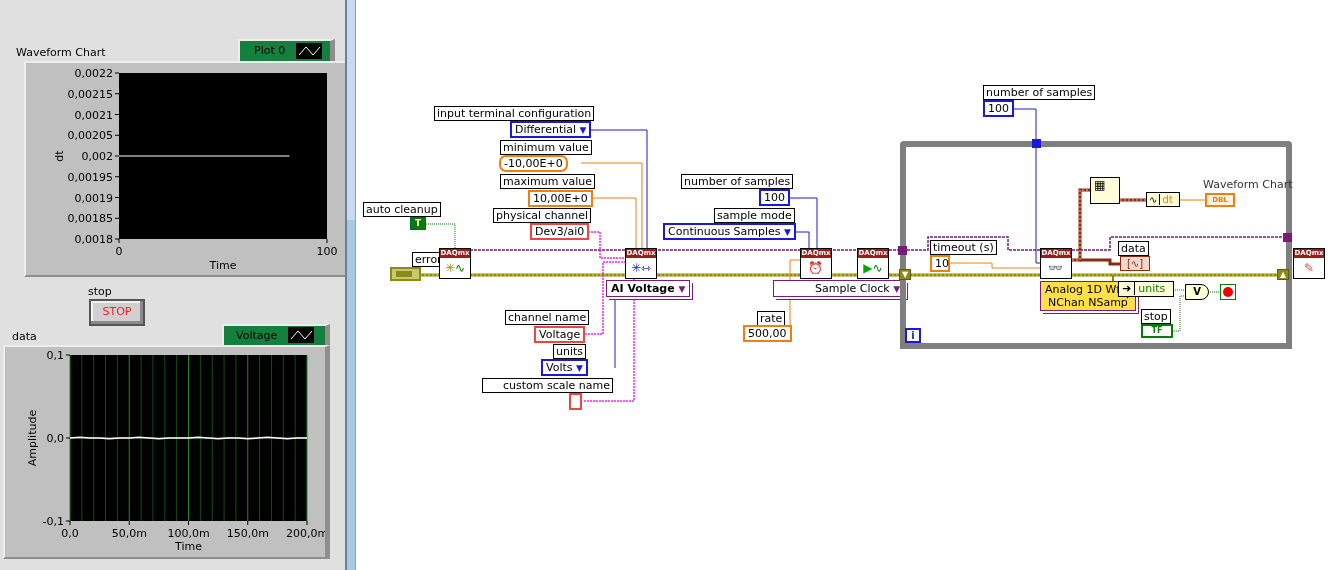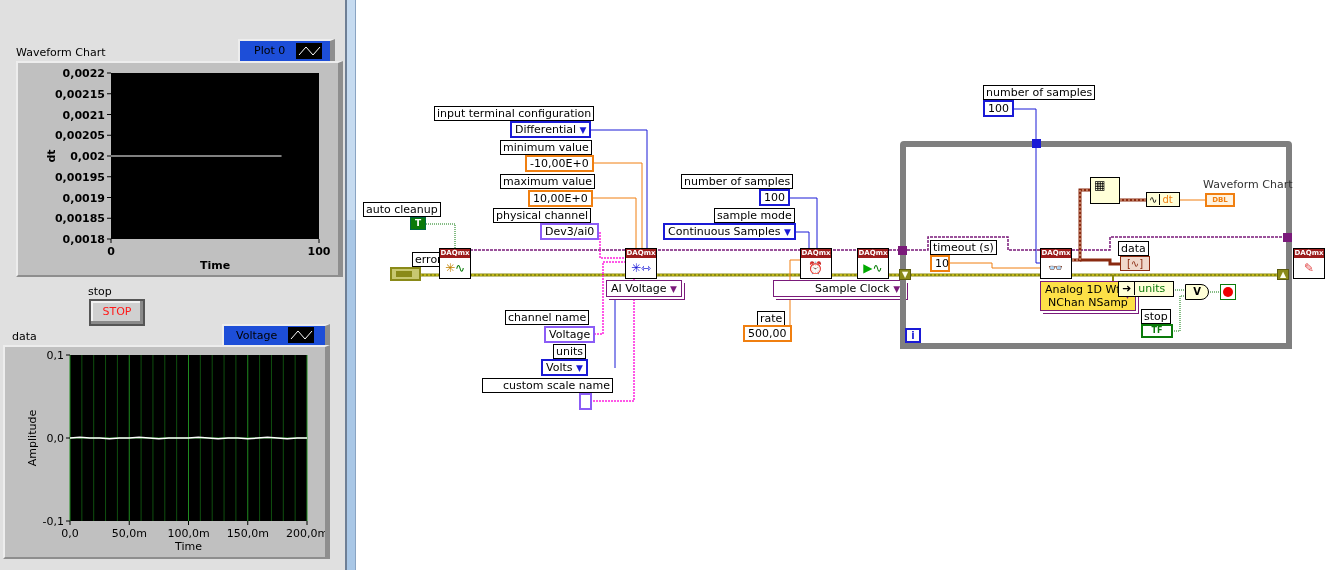--- a/index.html
+++ b/index.html
@@ -3,29 +3,29 @@
 <meta charset="utf-8">
 <style>
   * { box-sizing: border-box; }
   body { margin:0; width:1340px; height:570px; overflow:hidden; background:#fff; font-family:"DejaVu Sans", sans-serif; font-size:11px; position:relative; }
   .fp { position:absolute; left:0; top:0; width:345px; height:570px; background:#e0e0e0; }
   .split { position:absolute; left:345px; top:0; width:11px; height:570px; background:#a9c7e6; border-left:2px solid #6e7f95; border-right:1px solid #8aa4c2; }
   .split .lt { position:absolute; left:0; top:0; width:100%; height:220px; background:#c6dbf0; }
   .bd { position:absolute; left:356px; top:0; width:984px; height:570px; background:#fff; }
   .lbl { position:absolute; font-size:11px; color:#000; white-space:nowrap; }
   .chartbox { position:absolute; background:#c0c0c0; border-right:5px solid #8e8e8e; border-bottom:2px solid #8e8e8e; border-left:2px solid #ededed; border-top:2px solid #ededed; }
-  .legend { position:absolute; background:#1d4ed8; border-right:5px solid #8e8e8e; border-top:2px solid #ededed; border-left:2px solid #ededed; font-size:11px; }
+  .legend { position:absolute; background:#15803d; border-right:5px solid #8e8e8e; border-top:2px solid #ededed; border-left:2px solid #ededed; font-size:11px; }
   .legend .sw { position:absolute; top:2px; width:26px; height:16px; background:#000; }
   .stopbtn { position:absolute; left:89px; top:299px; width:56px; height:27px; background:#d0d0d0; border:2px solid #555; box-shadow: inset -3px -3px 0 #8a8a8a, inset 2px 2px 0 #f2f2f2; color:#ff1a1a; font-size:11px; text-align:center; line-height:22px; }
   
   .tl { position:absolute; font-size:11px; white-space:nowrap; background:#fff; border:1px solid #000; padding:0 2px; line-height:13px; height:15px; }
   .ctl { position:absolute; font-size:11px; white-space:nowrap; background:#fff; padding:0 3px; line-height:13px; height:17px; }
   .blue { border:2px solid #1a1ad6; }
   .orange { border:2px solid #f07f10; }
-  .pink { border:2px solid #8b5cf6;margin-left:10px; }
+  .pink { border:2px solid #ef4444; }
   .ring { position:absolute; font-size:11px; background:#fff; border:1px solid #7a1a7a; box-shadow:2px 2px 0 #fff, 3px 3px 0 #7a1a7a; padding:0 4px; line-height:15px; height:17px; white-space:nowrap; }
   .ring2 { position:absolute; font-size:11px; background:#fde047; border:1px solid #7a1a7a; box-shadow:2px 2px 0 #fff, 3px 3px 0 #7a1a7a; padding:1px 4px; line-height:13px; white-space:nowrap; text-align:center;margin-left:32px; }
   .arrow { color:#1a1ad6; font-size:9px; }
   .arrowp { color:#7a1a7a; font-size:9px; }
   .vi { position:absolute; width:32px; height:31px; background:#fff; border:1px solid #000; }
   .vi .hd { height:9px; background:#9c1c1c; color:#fff; font-size:7px; line-height:9px; text-align:center; font-weight:bold; }
   .vi .ic { font-size:12px; text-align:center; line-height:20px; }
   .loop { position:absolute; left:900px; top:141px; width:392px; height:208px; border:6px solid #7f7f7f; border-radius:4px 4px 0 0; }
   .tunnel { position:absolute; width:12px; height:11px; background:#8a8a18; border:1px solid #5a5a10; color:#ffe; font-size:8px; line-height:9px; text-align:center; }
   .sq { position:absolute; width:9px; height:9px; }
@@ -38,21 +38,21 @@
 
   <div class="lbl" style="left:16px;top:46px;">Waveform Chart</div>
   <div class="legend" style="left:238px;top:39px;width:97px;height:22px;">
     <span style="position:absolute;left:14px;top:3px;">Plot 0</span>
     <span class="sw" style="left:56px;">
       <svg width="26" height="16">
           <polyline points="3,12 10,4 17,12 24,4" stroke="#fff" fill="none" stroke-width="1"></polyline>
         </svg>
     </span>
   </div>
-  <div class="chartbox" style="left:16px;top:61px;width:327px;height:216px;font-weight:bold;">
+  <div class="chartbox" style="left:24px;top:61px;width:327px;height:216px;">
     <svg id="wc-svg" width="320" height="212" style="position:absolute;left:0;top:0;">
         <rect x="93" y="10" width="208" height="166" fill="#000"></rect>
         <line x1="89" y1="10" x2="93" y2="10" stroke="#000"></line>
         <text x="87" y="14" font-size="11" text-anchor="end" fill="#000" font-family="DejaVu Sans, sans-serif">0,0022</text>
         <line x1="89" y1="30.75" x2="93" y2="30.75" stroke="#000"></line>
         <text x="87" y="34.75" font-size="11" text-anchor="end" fill="#000" font-family="DejaVu Sans, sans-serif">0,00215</text>
         <line x1="89" y1="51.5" x2="93" y2="51.5" stroke="#000"></line>
         <text x="87" y="55.5" font-size="11" text-anchor="end" fill="#000" font-family="DejaVu Sans, sans-serif">0,0021</text>
         <line x1="89" y1="72.25" x2="93" y2="72.25" stroke="#000"></line>
         <text x="87" y="76.25" font-size="11" text-anchor="end" fill="#000" font-family="DejaVu Sans, sans-serif">0,00205</text>
@@ -207,21 +207,21 @@
 
 <div class="tl" style="left:390px;top:252px;margin-left:22px;">error in</div>
 <div style="position:absolute;left:390px;top:267px;width:31px;height:14px;background:#c8c870;border:2px solid #8a8a18;">
   <span style="position:absolute;left:4px;top:2px;width:16px;height:6px;background:#8a8a18;"></span>
 </div>
 
 <div class="tl" style="left:434px;top:106px;">input terminal configuration</div>
 <div class="ctl blue" style="left:510px;top:121px;"><span>Differential</span> <span class="arrow">▼</span></div>
 
 <div class="tl" style="left:500px;top:140px;">minimum value</div>
-<div class="ctl orange" style="left:525px;top:155px;">-10,00E+0</div>
+<div class="ctl orange" style="left:499px;top:155px;border-radius:7px;">-10,00E+0</div>
 
 <div class="tl" style="left:500px;top:174px;">maximum value</div>
 <div class="ctl orange" style="left:528px;top:190px;">10,00E+0</div>
 
 <div class="tl" style="left:493px;top:208px;">physical channel</div>
 <div class="ctl pink" style="left:530px;top:223px;">Dev3/ai0</div>
 
 <div class="tl" style="left:505px;top:310px;">channel name</div>
 <div class="ctl pink" style="left:534px;top:326px;">Voltage</div>
 
@@ -232,21 +232,21 @@
 <div class="ctl pink" style="left:569px;top:393px;width:13px;"></div>
 
 <div class="vi" style="left:439px;top:248px;">
   <div class="hd">DAQmx</div>
   <div class="ic" style="color:#c08000;">✳<span style="color:#070">∿</span></div>
 </div>
 <div class="vi" style="left:625px;top:248px;">
   <div class="hd">DAQmx</div>
   <div class="ic" style="color:#1a1ad6;">✳⇿</div>
 </div>
-<div class="ring" style="left:606px;top:280px;"><span>AI Voltage</span> <span class="arrowp">▼</span></div>
+<div class="ring" style="left:606px;top:280px;font-weight:bold;"><span>AI Voltage</span> <span class="arrowp">▼</span></div>
 
 <div class="tl" style="left:681px;top:174px;">number of samples</div>
 <div class="ctl blue" style="left:759px;top:189px;">100</div>
 <div class="tl" style="left:714px;top:208px;">sample mode</div>
 <div class="ctl blue" style="left:663px;top:223px;"><span>Continuous Samples</span> <span class="arrow">▼</span></div>
 
 <div class="vi" style="left:800px;top:248px;">
   <div class="hd">DAQmx</div>
   <div class="ic" style="color:#1a1ad6;">⏰</div>
 </div>

